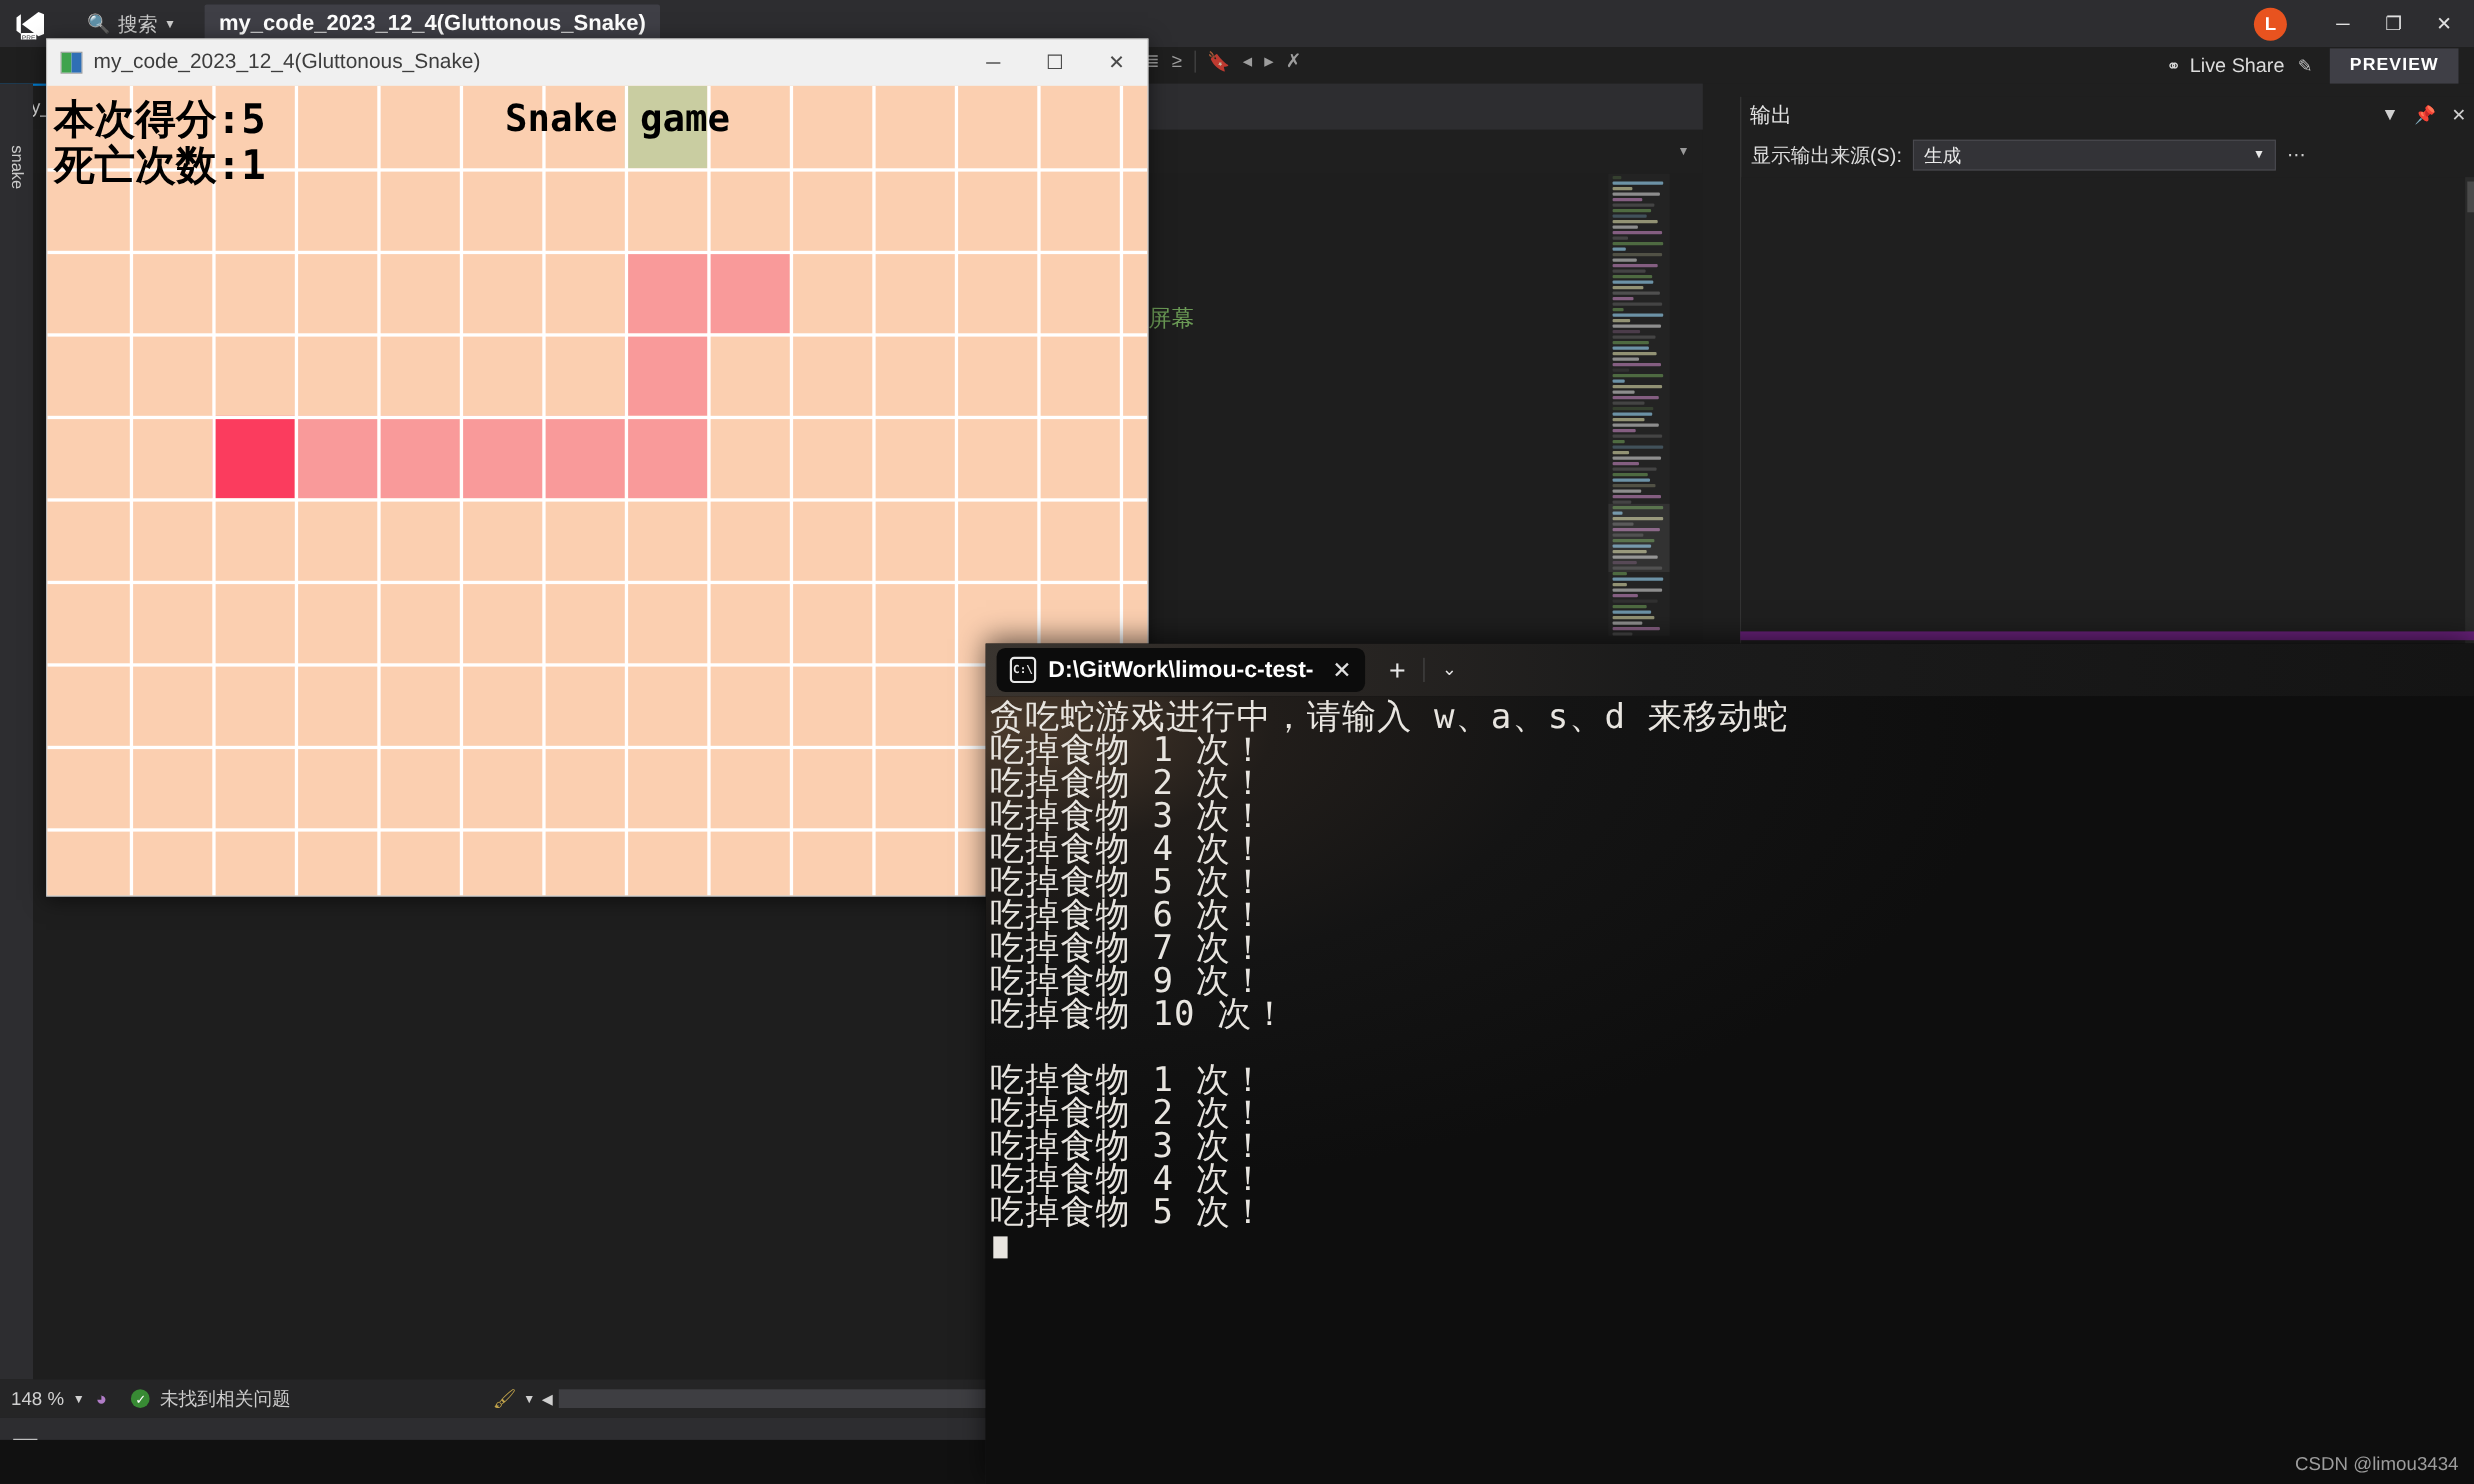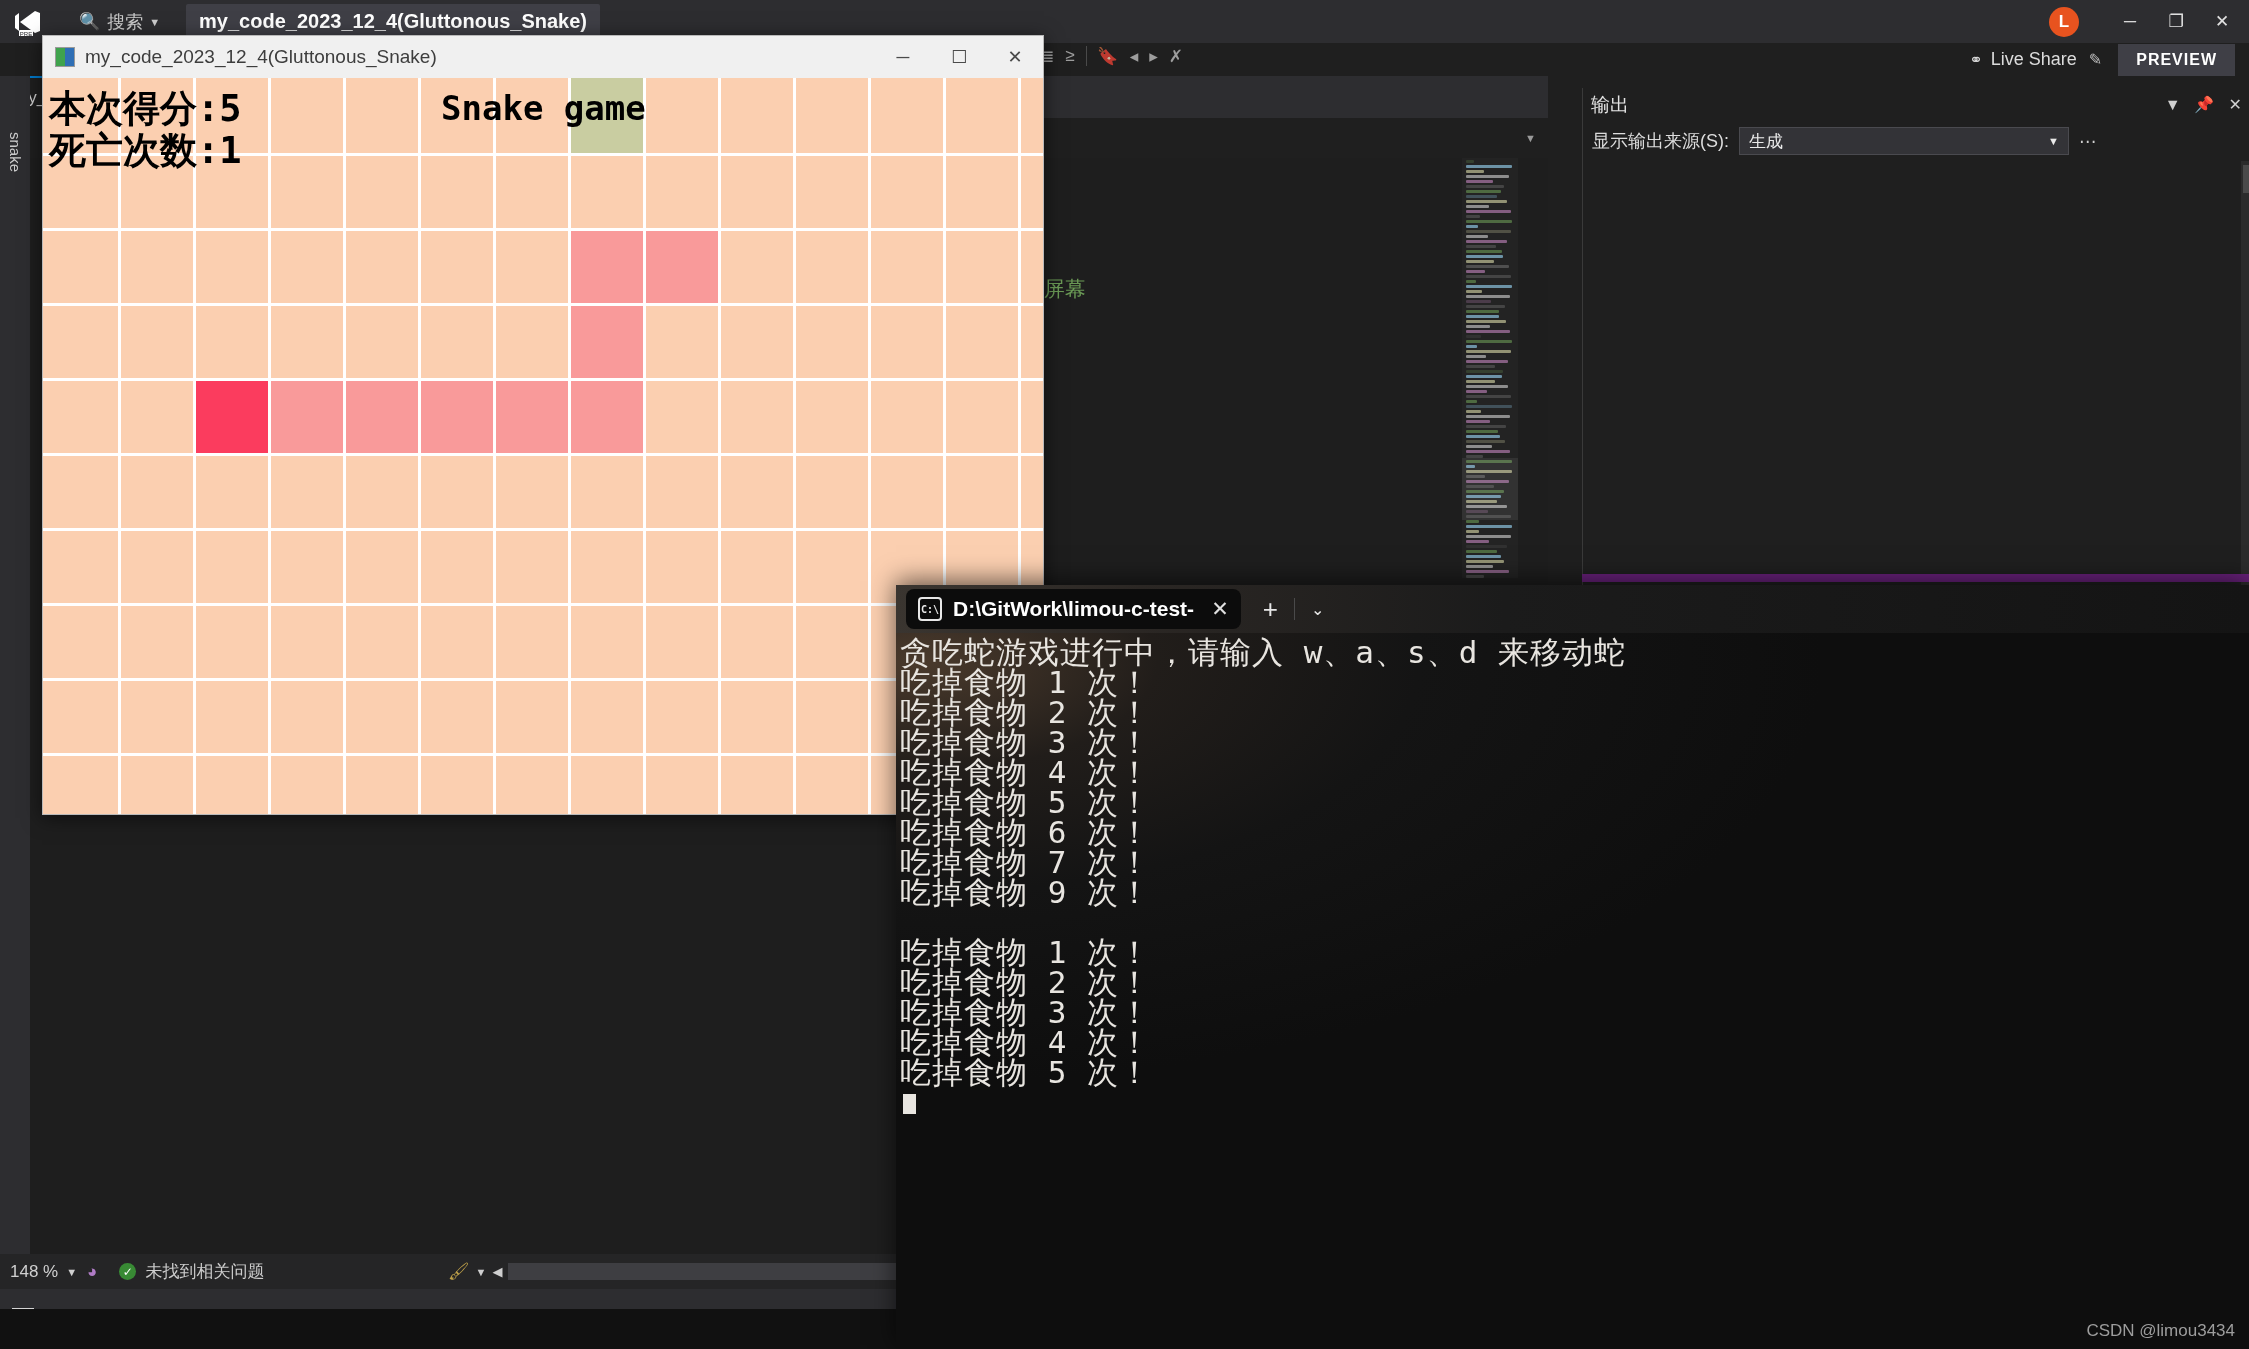--- a/index.html
+++ b/index.html
@@ -236,21 +236,21 @@
   }
   .gcell { position:absolute; }
   .gline-h { position:absolute; height:3px; background:#ffffff; left:0; width:1000px; }
   .gline-v { position:absolute; width:3px; background:#ffffff; top:0; height:736px; }
   .game-text {
     position:absolute; color:#000000; font-family:"DejaVu Sans Mono","Liberation Mono",monospace;
     font-weight:bold; white-space:nowrap;
   }
   .score-txt { left:6px; top:6px; font-size:37px; }
   .death-txt { left:6px; top:48px; font-size:37px; }
-  .title-txt { left:398px; top:10px; font-size:34px;text-align:center; }
+  .title-txt { left:416px; top:10px; font-size:34px;text-align:center; }
 
   
   .term-win {
     position:absolute; top:585px; left:896px; width:1353px; height:764px;
     background:#0c0c0c; box-shadow:0 -4px 24px rgba(0,0,0,.6);
     overflow:hidden;
   }
   .term-head {
     height:48px; display:flex; align-items:center;
     background:linear-gradient(90deg,#3a3530 0%, #2b2724 18%, #1b1b1b 45%, #141414 100%);
@@ -590,20 +590,21 @@
     <div class="term-body" id="term-body">
         <div class="term-line">贪吃蛇游戏进行中，请输入 w、a、s、d 来移动蛇</div>
         <div class="term-line">吃掉食物 1 次！</div>
         <div class="term-line">吃掉食物 2 次！</div>
         <div class="term-line">吃掉食物 3 次！</div>
         <div class="term-line">吃掉食物 4 次！</div>
         <div class="term-line">吃掉食物 5 次！</div>
         <div class="term-line">吃掉食物 6 次！</div>
         <div class="term-line">吃掉食物 7 次！</div>
         <div class="term-line">吃掉食物 9 次！</div>
+        <div class="term-line">吃掉食物 10 次！</div>
         <div class="term-blank"></div>
         <div class="term-line">吃掉食物 1 次！</div>
         <div class="term-line">吃掉食物 2 次！</div>
         <div class="term-line">吃掉食物 3 次！</div>
         <div class="term-line">吃掉食物 4 次！</div>
         <div class="term-line">吃掉食物 5 次！</div>
         <div class="term-cursor"></div>
       </div>
     <div class="term-watermark">CSDN @limou3434</div>
   </div>

